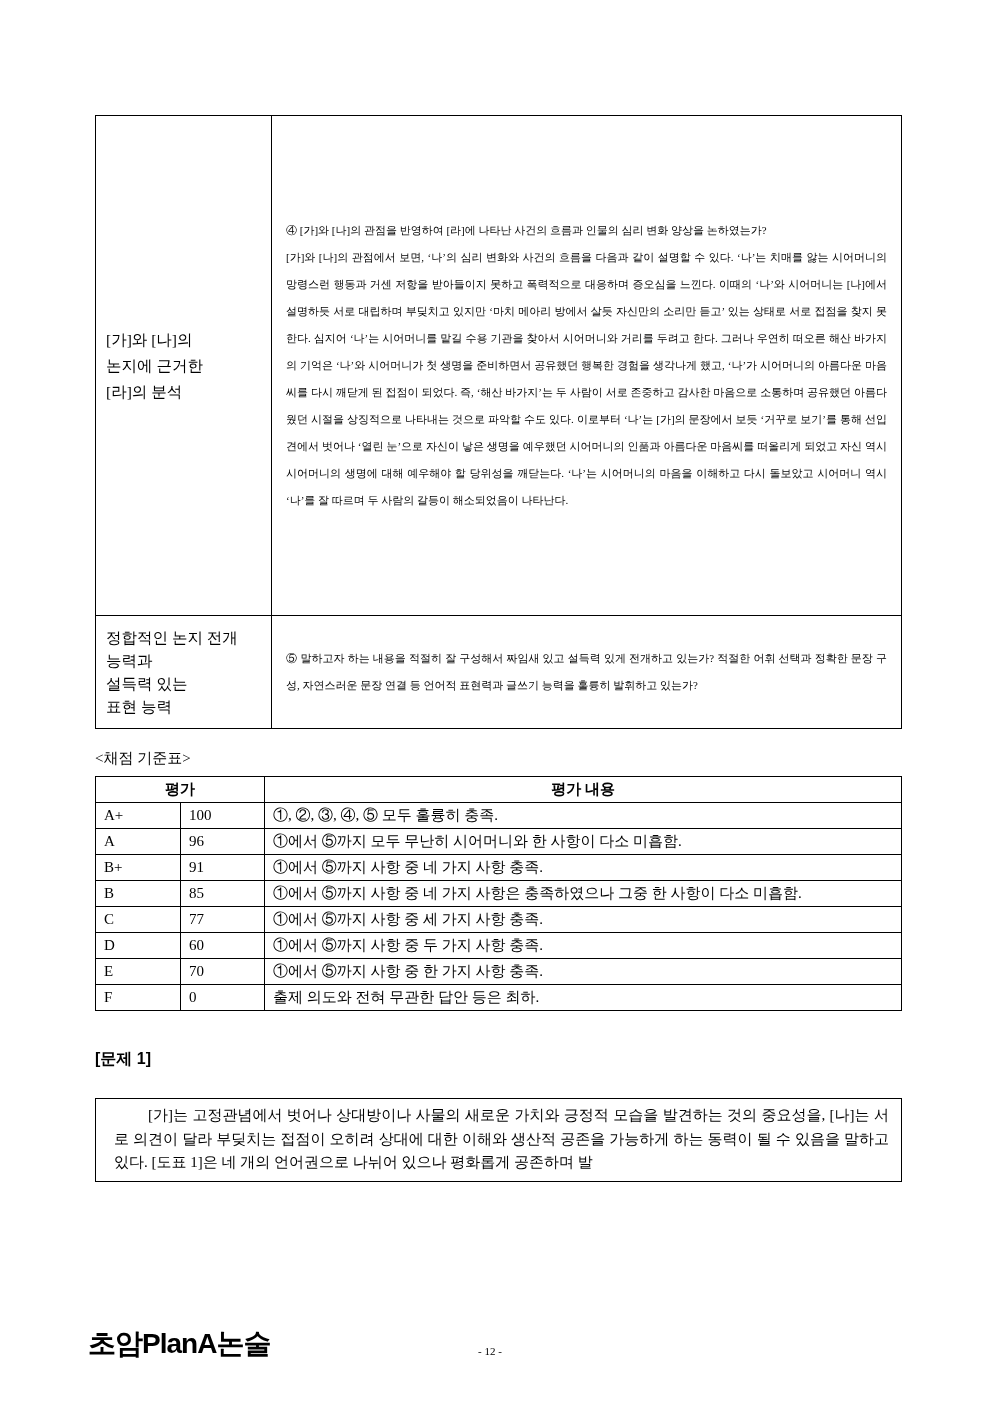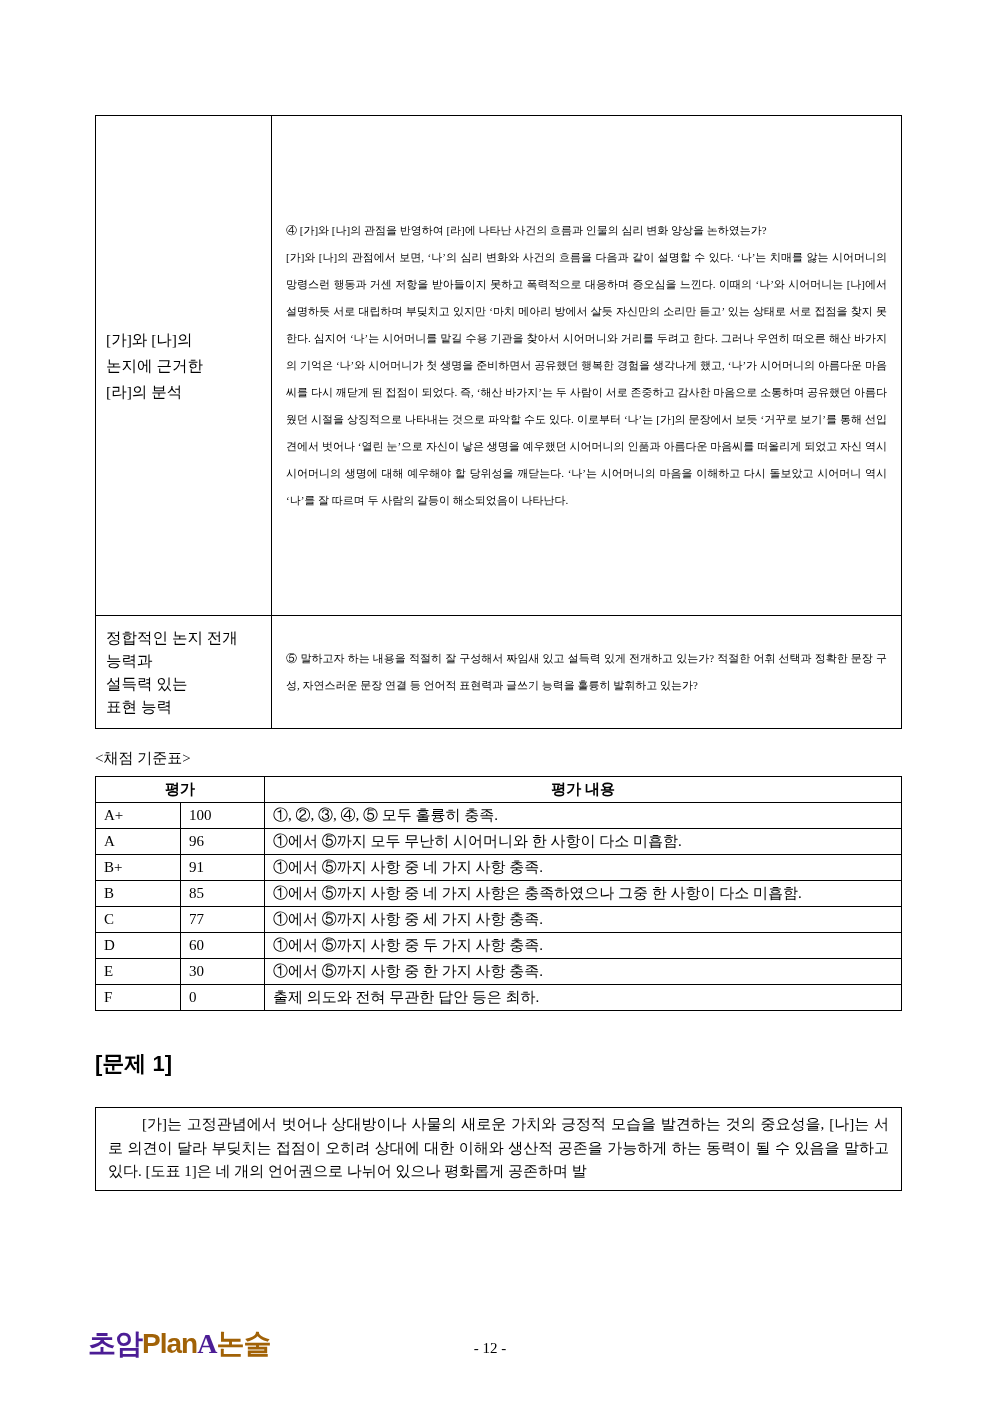--- a/index.html
+++ b/index.html
@@ -73,63 +73,64 @@
   
   .section-heading {
     margin-top: 60px;
     font-family: "Liberation Sans", "DejaVu Sans", sans-serif;
     font-size: 16.5px;
     font-weight: bold;
   }
   .problem-heading {
     margin-top: 38px;
     font-family: "Liberation Sans", "DejaVu Sans", sans-serif;
-    font-size: 22px;
+    font-size: 16px;
     font-weight: bold;
   }
 
   
   .answer-box {
     margin-top: 28px;
     border: 1.5px solid #000;
     padding: 5px 12px 6px 12px;
   }
   .answer-text {
     font-size: 15px;
     line-height: 23.5px;
     text-align: justify;
     text-indent: 34px;
+    margin-left: 6px;
   }
 
   
   .footer {
     position: absolute;
     left: 0;
     bottom: 0;
     width: 100%;
     height: 90px;
   }
   .logo {
     position: absolute;
     left: 88px;
     bottom: 40px;
     font-family: "Liberation Sans", "DejaVu Sans", sans-serif;
     font-weight: bold;
     font-size: 28px;
     letter-spacing: -1px;
   }
-  .logo-red { color: #4c1d95; font-family: Liberation Serif, serif; }
-  .logo-black { color: #a16207; }
+  .logo-red { color: #000000; }
+  .logo-black { color: #000000; }
   .page-number {
     position: absolute;
     left: 0;
     right: 12px;
     bottom: 46px;
     text-align: center;
-    font-size: 15px;
+    font-size: 11px;
   }
 </style>
 </head>
 <body>
 
 <div class="page">
   <main class="content">
 
     <table class="criteria-table">
       <tbody>
@@ -190,21 +191,21 @@
           <td>77</td>
           <td>①에서 ⑤까지 사항 중 세 가지 사항 충족.</td>
         </tr>
         <tr>
           <td>D</td>
           <td>60</td>
           <td>①에서 ⑤까지 사항 중 두 가지 사항 충족.</td>
         </tr>
         <tr>
           <td>E</td>
-          <td>30</td>
+          <td>70</td>
           <td>①에서 ⑤까지 사항 중 한 가지 사항 충족.</td>
         </tr>
         <tr>
           <td>F</td>
           <td>0</td>
           <td>출제 의도와 전혀 무관한 답안 등은 최하.</td>
         </tr>
       </tbody>
     </table>
 

